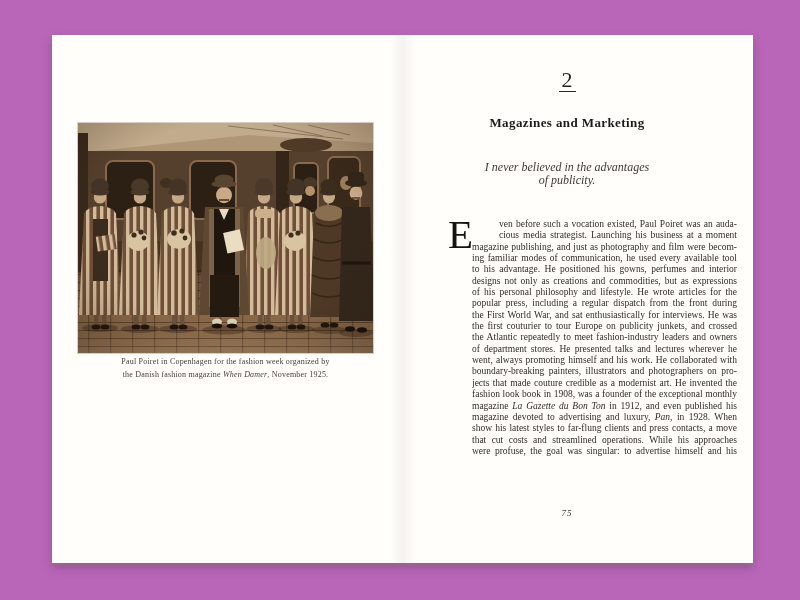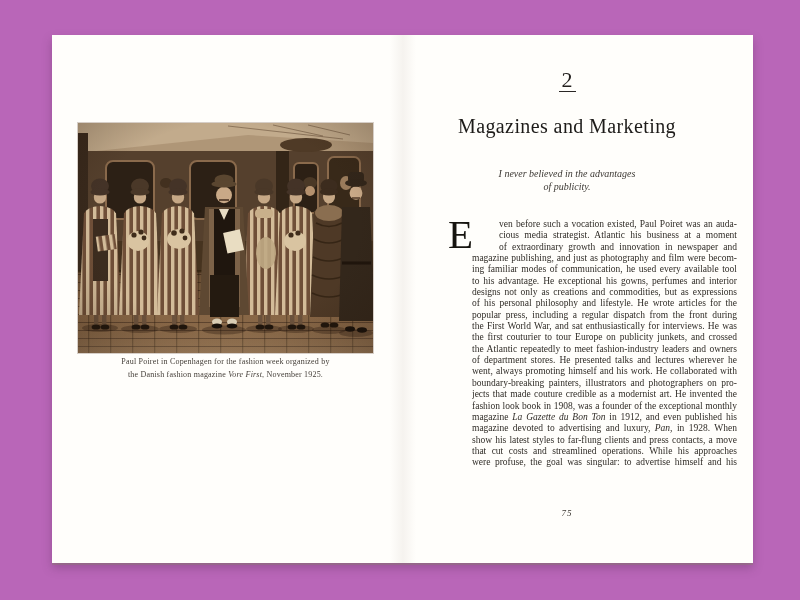--- a/index.html
+++ b/index.html
@@ -30,22 +30,22 @@
   .caption {
     position:absolute; left:16px; top:321px; width:315px;
     text-align:center; font-size:8px; line-height:12.5px; color:#46403a;
     letter-spacing:.2px;
   }
 
   
   .centerline { position:absolute; left:365px; width:300px; text-align:center; color:#221f1d; }
   .chapnum { top:32px; font-size:22px; }
   .chapnum span { display:inline-block; border-bottom:1.6px solid #2a2725; padding:0 3px 0px; line-height:1.05; }
-  .title { top:80px; font-size:20px; font-weight:400; letter-spacing:.4px; color:#1d1b19; }
-  .epigraph { top:132px; font-style:italic; font-size:10px; line-height:13px; color:#3c3833;text-align:center; }
+  .title { top:80px; font-size:13px; font-weight:700; letter-spacing:.4px; color:#1d1b19; }
+  .epigraph { top:126px; font-style:italic; font-size:12px; line-height:13px; color:#3c3833;text-align:center; }
   .folio { top:473px; font-style:italic; font-size:9px; letter-spacing:1px; color:#3c3833; }
 
   .bodytext {
     position:absolute; left:396px; top:184px; width:289px;
     font-size:9.5px; color:#2f2b26; position:absolute;
   }
   .dropcap {
     position:absolute; left:0; top:0px; width:24px; height:32px;
     font-size:41px; line-height:31px; color:#16140f; font-family:"Liberation Serif", serif;
   }
@@ -242,44 +242,43 @@
             <ellipse cx="272" cy="206" rx="5" ry="2.8" fill="#17100a"></ellipse>
               <ellipse cx="284" cy="207" rx="5" ry="2.8" fill="#17100a"></ellipse>
           </g>
 
           <rect x="0" y="0" width="295" height="230" fill="url(#vig)"></rect>
         </svg>
       </div>
 
       <div class="caption">
         <div>Paul Poiret in Copenhagen for the fashion week organized by</div>
-        <div>the Danish fashion magazine <i>Vore First</i>, November 1925.</div>
+        <div>the Danish fashion magazine <i>When Damer</i>, November 1925.</div>
       </div>
     </div>
 
     <div class="page page-right"></div>
 
     <div class="centerline chapnum" style="position:absolute;">
       <span>2</span>
     </div>
     <div class="centerline title" style="position:absolute;">Magazines and Marketing</div>
     <div class="centerline epigraph" style="position:absolute;">
       <div>I never believed in the advantages</div>
       <div>of publicity.</div>
     </div>
 
     <div class="bodytext">
       <div class="dropcap">E</div>
       <div>
           <div class="bline cap-indent">ven before such a vocation existed, Paul Poiret was an auda-</div>
-          <div class="bline cap-indent">cious media strategist. Atlantic his business at a moment</div>
-          <div class="bline cap-indent">of extraordinary growth and innovation in newspaper and</div>
+          <div class="bline cap-indent">cious media strategist. Launching his business at a moment</div>
           <div class="bline">magazine publishing, and just as photography and film were becom-</div>
           <div class="bline">ing familiar modes of communication, he used every available tool</div>
-          <div class="bline">to his advantage. He exceptional his gowns, perfumes and interior</div>
+          <div class="bline">to his advantage. He positioned his gowns, perfumes and interior</div>
           <div class="bline">designs not only as creations and commodities, but as expressions</div>
           <div class="bline">of his personal philosophy and lifestyle. He wrote articles for the</div>
           <div class="bline">popular press, including a regular dispatch from the front during</div>
           <div class="bline">the First World War, and sat enthusiastically for interviews. He was</div>
           <div class="bline">the first couturier to tour Europe on publicity junkets, and crossed</div>
           <div class="bline">the Atlantic repeatedly to meet fashion-industry leaders and owners</div>
           <div class="bline">of department stores. He presented talks and lectures wherever he</div>
           <div class="bline">went, always promoting himself and his work. He collaborated with</div>
           <div class="bline">boundary-breaking painters, illustrators and photographers on pro-</div>
           <div class="bline">jects that made couture credible as a modernist art. He invented the</div>

